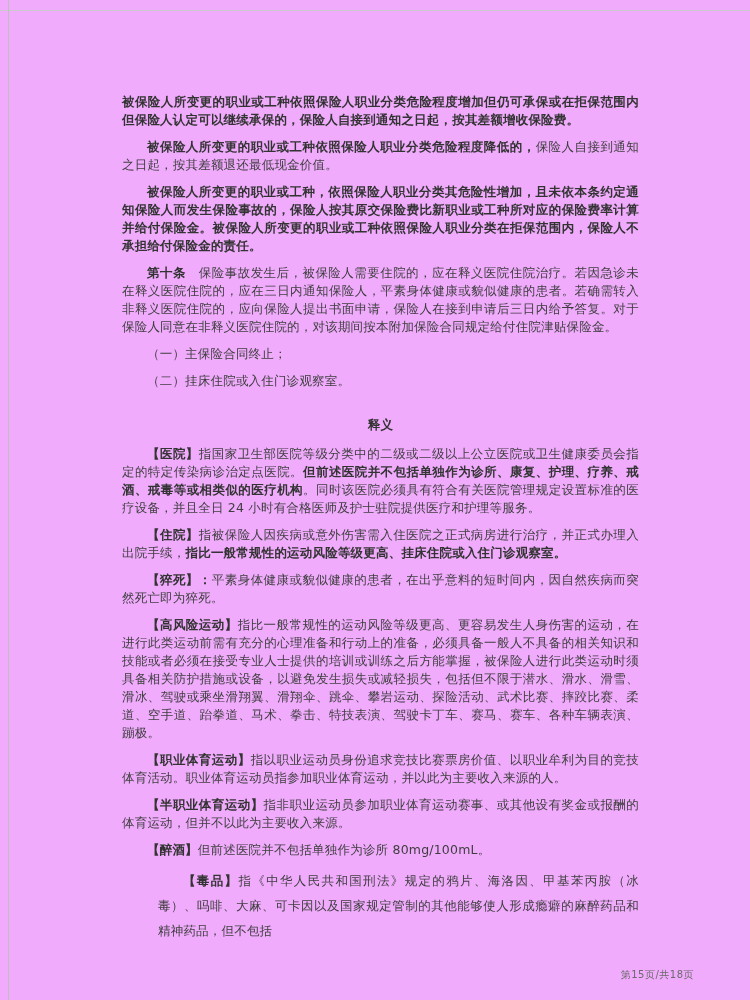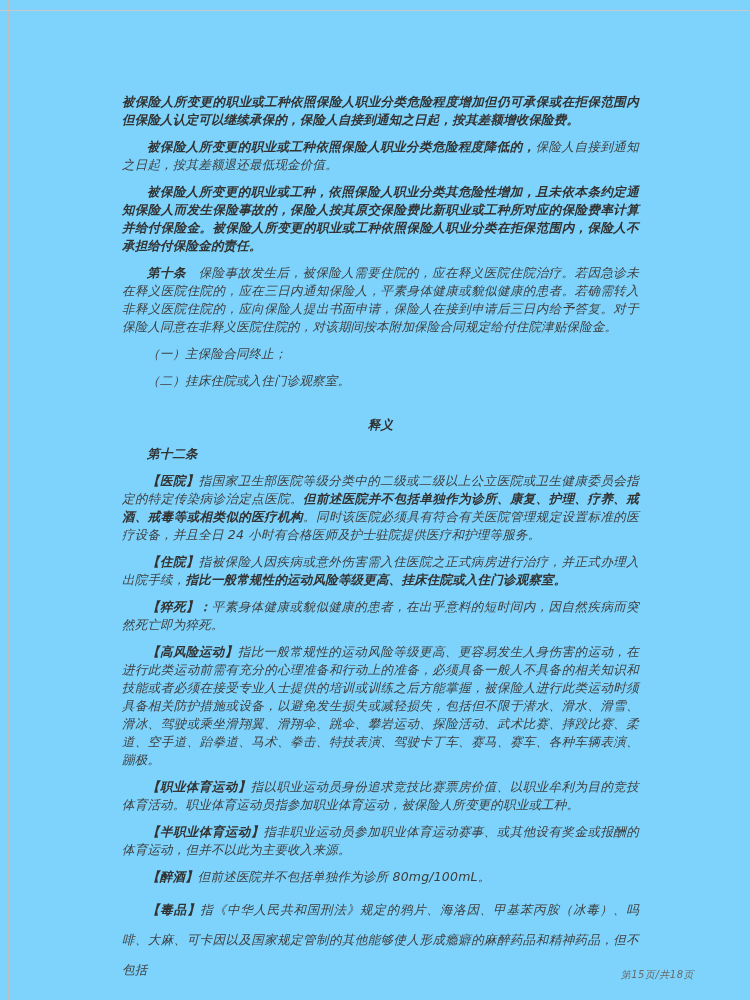--- a/index.html
+++ b/index.html
@@ -10,22 +10,21 @@
   body {
     width: 750px;
     height: 1000px;
     overflow: hidden;
     font-family: "DejaVu Sans", "Liberation Sans", sans-serif;
   }
   .page {
     position: relative;
     width: 750px;
     height: 1000px;
-    background: #7dd3fc;
-    font-style: italic;
+    background: #f0abfc;
   }
   .scan-line-top {
     position: absolute;
     top: 10px;
     left: 0;
     width: 750px;
     height: 1px;
     background: #c9c9c9;
   }
   .scan-line-left {
@@ -51,21 +50,22 @@
     margin: 0 0 9px 0;
   }
   .doc-body p.indent {
     text-indent: 2em;
   }
   .doc-body p.center {
     text-align: center;
     margin: 26px 0 11px 0;
   }
   .doc-body p.wide {
-    line-height: 30px;
+    line-height: 25px;
+    margin-left: 36px;
   }
   .seg-bold {
     font-weight: bold;
     color: #333333;
   }
   .page-footer {
     position: absolute;
     right: 56px;
     bottom: 18px;
     font-size: 10px;
@@ -81,25 +81,24 @@
   <div class="scan-line-left"></div>
 
   <div class="doc-body" id="doc-body">
       <p class="para"><span class="seg-bold">被保险人所变更的职业或工种依照保险人职业分类危险程度增加但仍可承保或在拒保范围内但保险人认定可以继续承保的，保险人自接到通知之日起，按其差额增收保险费。</span></p>
       <p class="para indent"><span class="seg-bold">被保险人所变更的职业或工种依照保险人职业分类危险程度降低的，</span><span>保险人自接到通知之日起，按其差额退还最低现金价值。</span></p>
       <p class="para indent"><span class="seg-bold">被保险人所变更的职业或工种，依照保险人职业分类其危险性增加，且未依本条约定通知保险人而发生保险事故的，保险人按其原交保险费比新职业或工种所对应的保险费率计算并给付保险金。被保险人所变更的职业或工种依照保险人职业分类在拒保范围内，保险人不承担给付保险金的责任。</span></p>
       <p class="para indent"><span class="seg-bold">第十条</span><span>　保险事故发生后，被保险人需要住院的，应在释义医院住院治疗。若因急诊未在释义医院住院的，应在三日内通知保险人，平素身体健康或貌似健康的患者。若确需转入非释义医院住院的，应向保险人提出书面申请，保险人在接到申请后三日内给予答复。对于保险人同意在非释义医院住院的，对该期间按本附加保险合同规定给付住院津贴保险金。</span></p>
       <p class="para indent"><span>（一）主保险合同终止；</span></p>
       <p class="para indent"><span>（二）挂床住院或入住门诊观察室。</span></p>
       <p class="para center"><span class="seg-bold">释义</span></p>
-      <p class="para indent"><span class="seg-bold">第十二条</span></p>
       <p class="para indent"><span class="seg-bold">【医院】</span><span>指国家卫生部医院等级分类中的二级或二级以上公立医院或卫生健康委员会指定的特定传染病诊治定点医院。</span><span class="seg-bold">但前述医院并不包括单独作为诊所、康复、护理、疗养、戒酒、戒毒等或相类似的医疗机构</span><span>。同时该医院必须具有符合有关医院管理规定设置标准的医疗设备，并且全日 24 小时有合格医师及护士驻院提供医疗和护理等服务。</span></p>
       <p class="para indent"><span class="seg-bold">【住院】</span><span>指被保险人因疾病或意外伤害需入住医院之正式病房进行治疗，并正式办理入出院手续，</span><span class="seg-bold">指比一般常规性的运动风险等级更高、挂床住院或入住门诊观察室。</span></p>
       <p class="para indent"><span class="seg-bold">【猝死】：</span><span>平素身体健康或貌似健康的患者，在出乎意料的短时间内，因自然疾病而突然死亡即为猝死。</span></p>
       <p class="para indent"><span class="seg-bold">【高风险运动】</span><span>指比一般常规性的运动风险等级更高、更容易发生人身伤害的运动，在进行此类运动前需有充分的心理准备和行动上的准备，必须具备一般人不具备的相关知识和技能或者必须在接受专业人士提供的培训或训练之后方能掌握，被保险人进行此类运动时须具备相关防护措施或设备，以避免发生损失或减轻损失，包括但不限于潜水、滑水、滑雪、滑冰、驾驶或乘坐滑翔翼、滑翔伞、跳伞、攀岩运动、探险活动、武术比赛、摔跤比赛、柔道、空手道、跆拳道、马术、拳击、特技表演、驾驶卡丁车、赛马、赛车、各种车辆表演、蹦极。</span></p>
-      <p class="para indent"><span class="seg-bold">【职业体育运动】</span><span>指以职业运动员身份追求竞技比赛票房价值、以职业牟利为目的竞技体育活动。职业体育运动员指参加职业体育运动，被保险人所变更的职业或工种。</span></p>
+      <p class="para indent"><span class="seg-bold">【职业体育运动】</span><span>指以职业运动员身份追求竞技比赛票房价值、以职业牟利为目的竞技体育活动。职业体育运动员指参加职业体育运动，并以此为主要收入来源的人。</span></p>
       <p class="para indent"><span class="seg-bold">【半职业体育运动】</span><span>指非职业运动员参加职业体育运动赛事、或其他设有奖金或报酬的体育运动，但并不以此为主要收入来源。</span></p>
       <p class="para indent"><span class="seg-bold">【醉酒】</span><span>但前述医院并不包括单独作为诊所 80mg/100mL。</span></p>
       <p class="para wide indent"><span class="seg-bold">【毒品】</span><span>指《中华人民共和国刑法》规定的鸦片、海洛因、甲基苯丙胺（冰毒）、吗啡、大麻、可卡因以及国家规定管制的其他能够使人形成瘾癖的麻醉药品和精神药品，但不包括</span></p>
     </div>
 
   <div class="page-footer">第15页/共18页</div>
 </div>
 
 </body></html>

